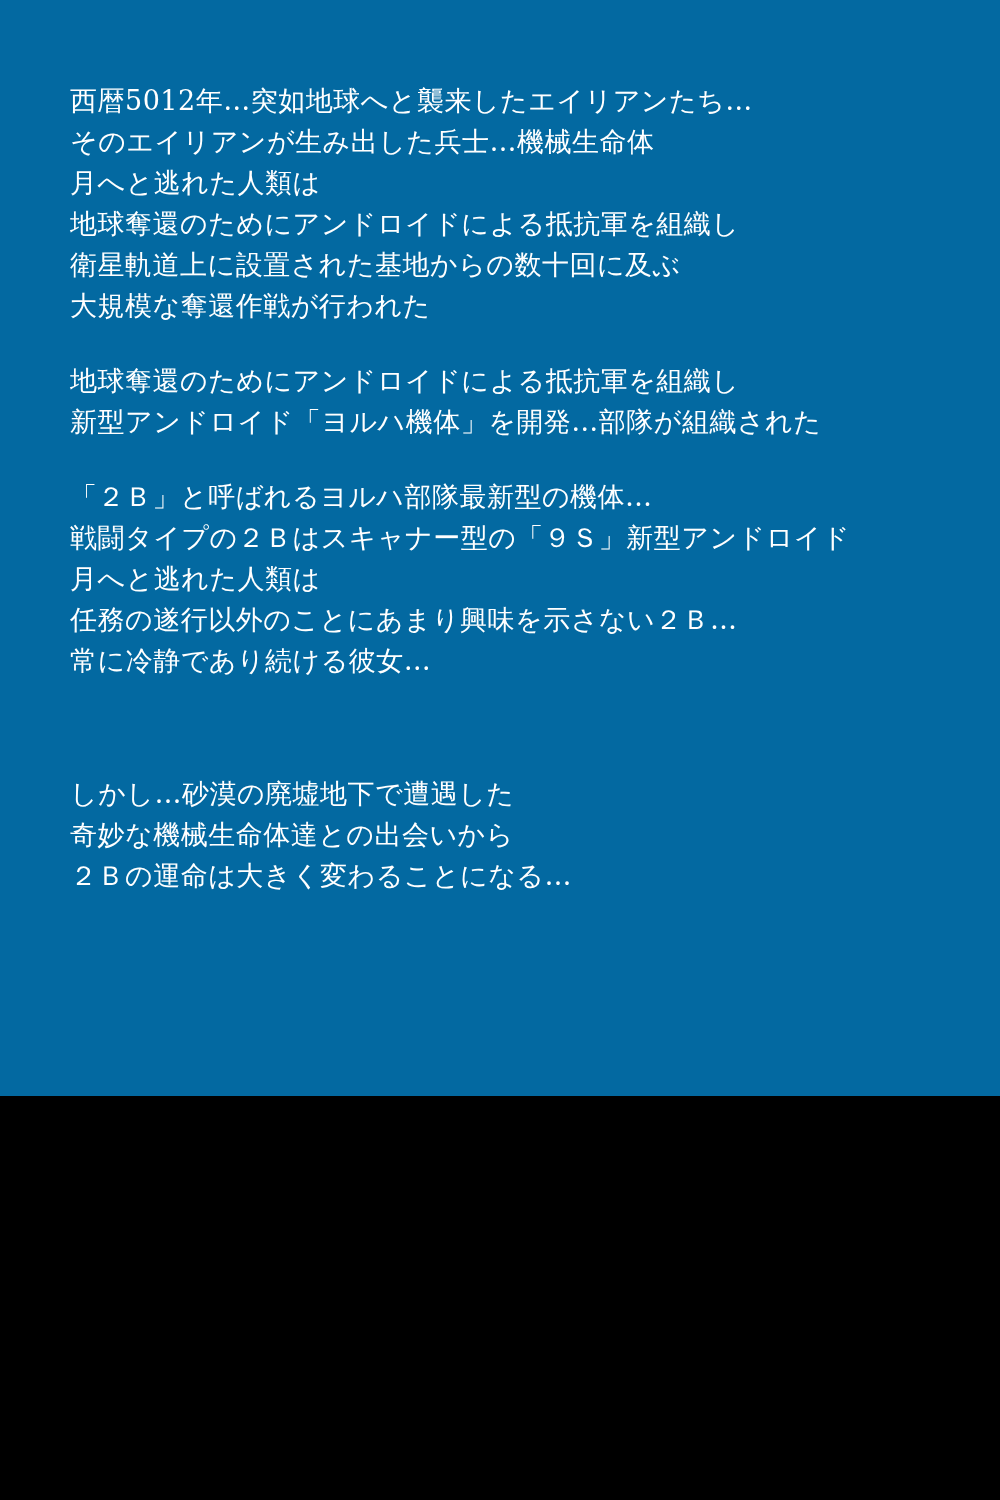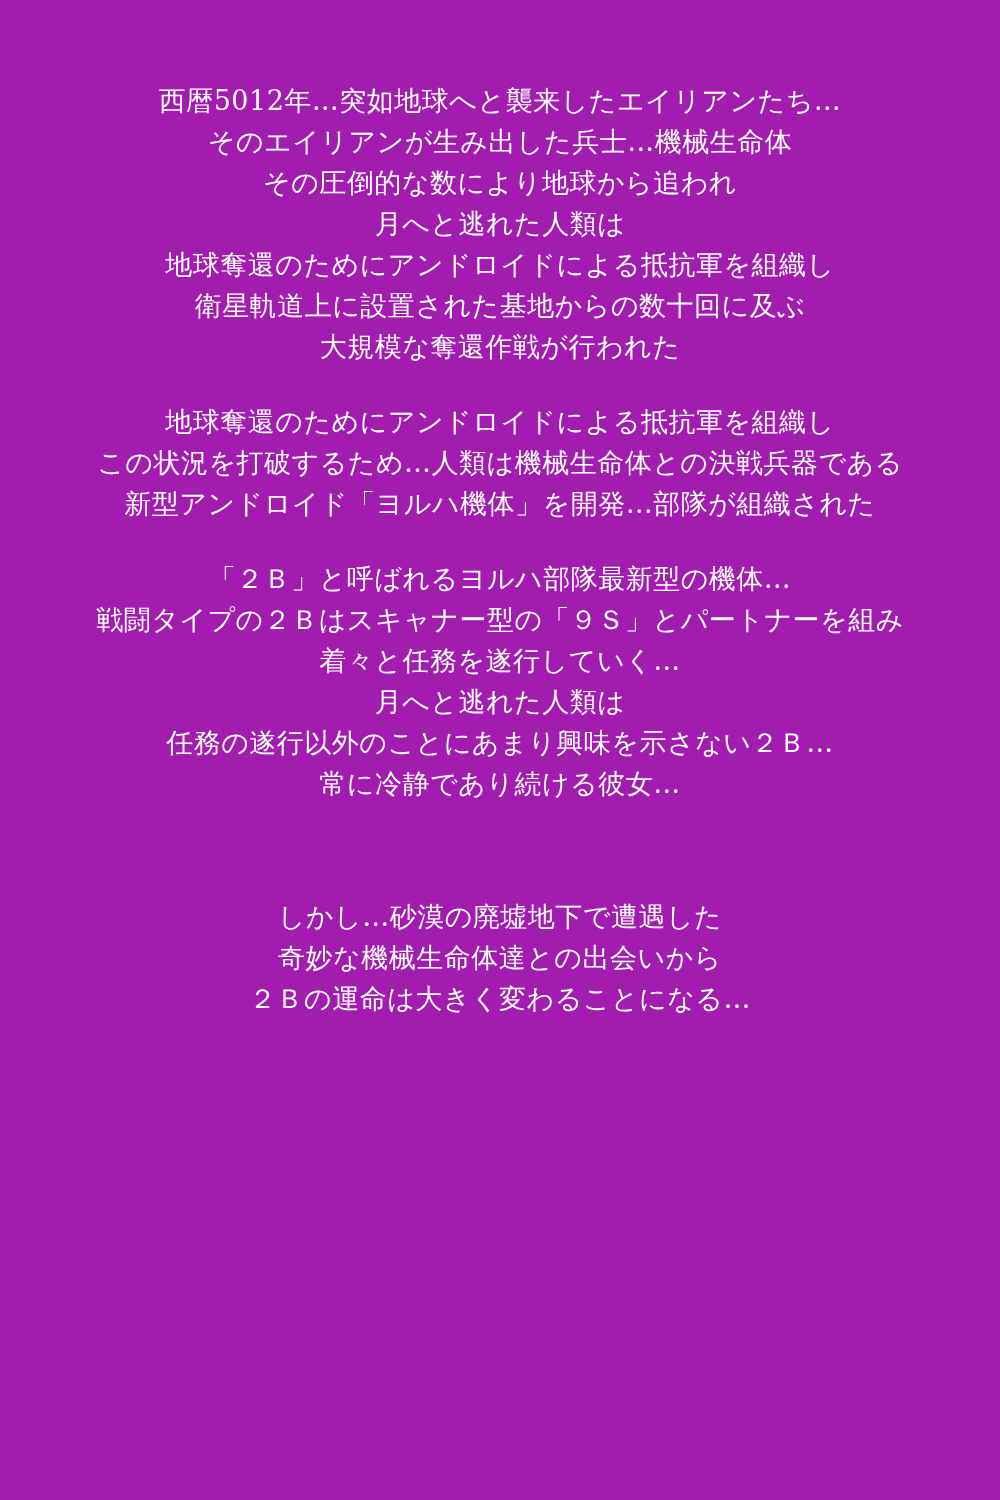--- a/index.html
+++ b/index.html
@@ -9,25 +9,24 @@
   }
   body {
     width: 1000px;
     height: 1500px;
     overflow: hidden;
     font-family: "DejaVu Serif", "Liberation Serif", serif;
   }
   .page {
     position: relative;
     width: 1000px;
-    height: 1500px;
-    background: #a21caf;
+    height: 1096px;
+    background: #0369a1;
     box-sizing: border-box;
     padding: 80px 70px 0 70px;
-    text-align: center;
   }
   .prologue {
     color: #ffffff;
   }
   .para {
     margin: 0 0 34px 0;
   }
   .para:last-child {
     margin-bottom: 8px;
   }
@@ -46,37 +45,34 @@
 </style>
 </head>
 <body>
 
 <div class="page">
   <div class="prologue">
 
     <div class="para">
       <span class="line">西暦5012年…突如地球へと襲来したエイリアンたち…</span>
       <span class="line">そのエイリアンが生み出した兵士…機械生命体</span>
-      <span class="line">その圧倒的な数により地球から追われ</span>
       <span class="line">月へと逃れた人類は</span>
       <span class="line">地球奪還のためにアンドロイドによる抵抗軍を組織し</span>
       <span class="line">衛星軌道上に設置された基地からの数十回に及ぶ</span>
       <span class="line">大規模な奪還作戦が行われた</span>
     </div>
 
     <div class="para">
       <span class="line">地球奪還のためにアンドロイドによる抵抗軍を組織し</span>
-      <span class="line">この状況を打破するため…人類は機械生命体との決戦兵器である</span>
       <span class="line">新型アンドロイド「ヨルハ機体」を開発…部隊が組織された</span>
     </div>
 
     <div class="para">
       <span class="line">「２Ｂ」と呼ばれるヨルハ部隊最新型の機体…</span>
-      <span class="line">戦闘タイプの２Ｂはスキャナー型の「９Ｓ」とパートナーを組み</span>
-      <span class="line">着々と任務を遂行していく…</span>
+      <span class="line">戦闘タイプの２Ｂはスキャナー型の「９Ｓ」新型アンドロイド</span>
       <span class="line">月へと逃れた人類は</span>
       <span class="line">任務の遂行以外のことにあまり興味を示さない２Ｂ…</span>
       <span class="line">常に冷静であり続ける彼女…</span>
     </div>
 
     <div class="spacer-block"></div>
 
     <div class="para">
       <span class="line">しかし…砂漠の廃墟地下で遭遇した</span>
       <span class="line">奇妙な機械生命体達との出会いから</span>

